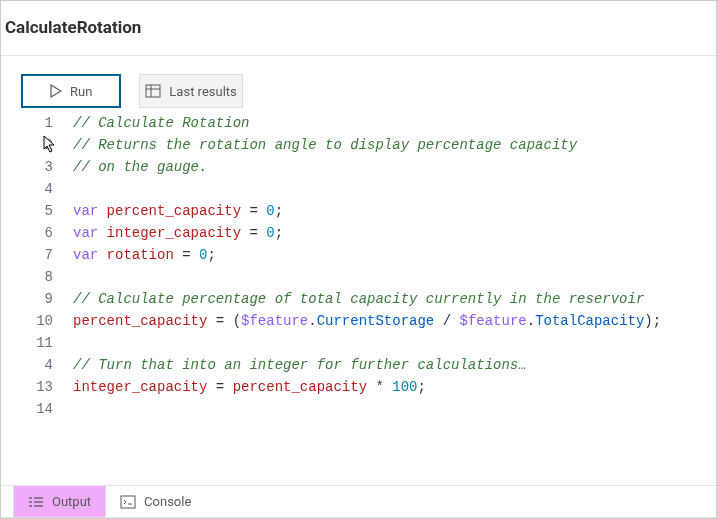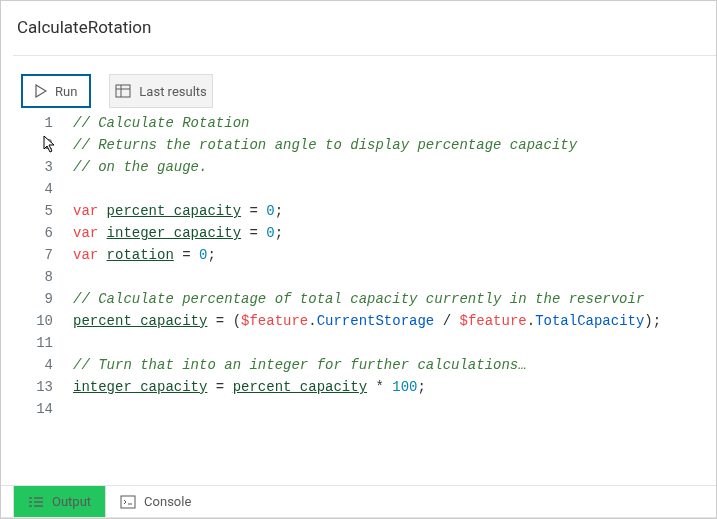--- a/index.html
+++ b/index.html
@@ -15,22 +15,21 @@
     height: 519px;
     display: flex;
     flex-direction: column;
     background: #fff;
   }
   .header {
     padding: 16px 20px 18px 4px;
     border-bottom: 1px solid #e4e4e4;
     font-size: 17px;
     color: #323232;
-    font-weight: 400;
-    margin-left: 12px;
+    font-weight: 700;
   }
   .toolbar {
     display: flex;
     align-items: stretch;
     padding: 18px 0 0 20px;
     gap: 0;
     background: #fff;
   }
   .toolbar-btn {
     display: flex;
@@ -42,21 +41,21 @@
     background: #f3f3f3;
     border: 1px solid #ddd;
     cursor: pointer;
     height: 34px;
   }
   .toolbar-btn.run {
     color: #595959;
     background: #fff;
     border: 2px solid #00619b;
     margin-right: 18px;
-    padding: 7px 12px;
+    padding: 7px 27px;
   }
   .toolbar-btn svg { display: block; flex-shrink:0; }
   .run-cursor {
     position: absolute;
     margin-left: 40px;
     margin-top: 26px;
     pointer-events: none;
   }
   .editor {
     flex: 1;
@@ -78,22 +77,22 @@
     user-select: none;
   }
   .gutter div { height: 22px; }
   .code {
     padding: 4px 8px;
     white-space: pre;
     flex: 1;
   }
   .code div { height: 22px; }
   .tok-comment { color: #3c7a3c; font-style: italic; }
-  .tok-keyword { color: #ef4444; }
-  .tok-ident   { color: #14532d; text-decoration: underline; }
+  .tok-keyword { color: #8b5cf6; }
+  .tok-ident   { color: #b91c1c; }
   .tok-number  { color: #0086b3; }
   .tok-prop    { color: #005cc5; text-align: center; }
   .tok-punct   { color: #323232; }
   .bottom-tabs {
     display: flex;
     align-items: stretch;
     background: #fff;
     border-bottom: 1px solid #e4e4e4;
     padding-left: 12px;
   }
@@ -101,21 +100,21 @@
     display: flex;
     align-items: center;
     gap: 8px;
     padding: 8px 14px;
     font-size: 13px;
     color: #595959;
     background: #fff;
     cursor: pointer;
   }
   .bottom-tab.active {
-    background: #22c55e;
+    background: #f0abfc;
     border: 1px solid #ddd;
     border-top: none;
     border-bottom: none;
     text-align: right;
   }
   .output-panel {
     padding: 16px 20px;
     font-size: 13px;
     color: #6b6b6b;
   }

